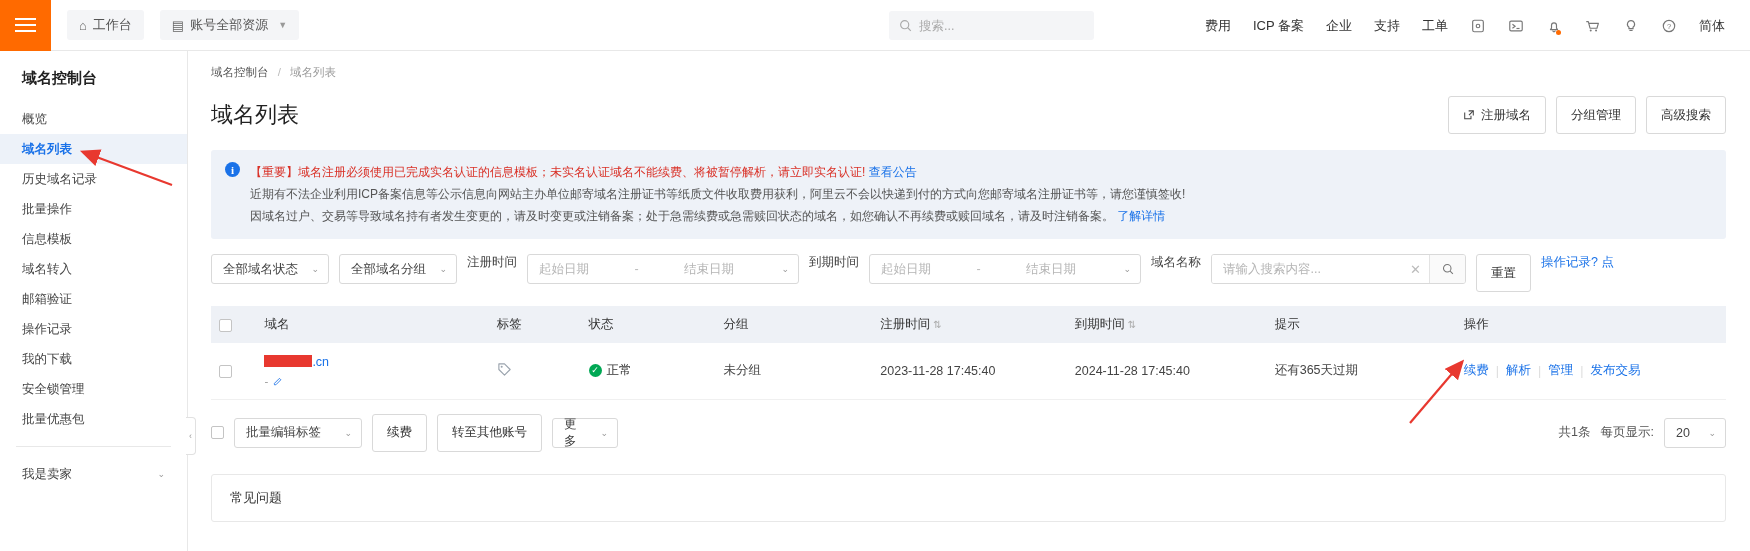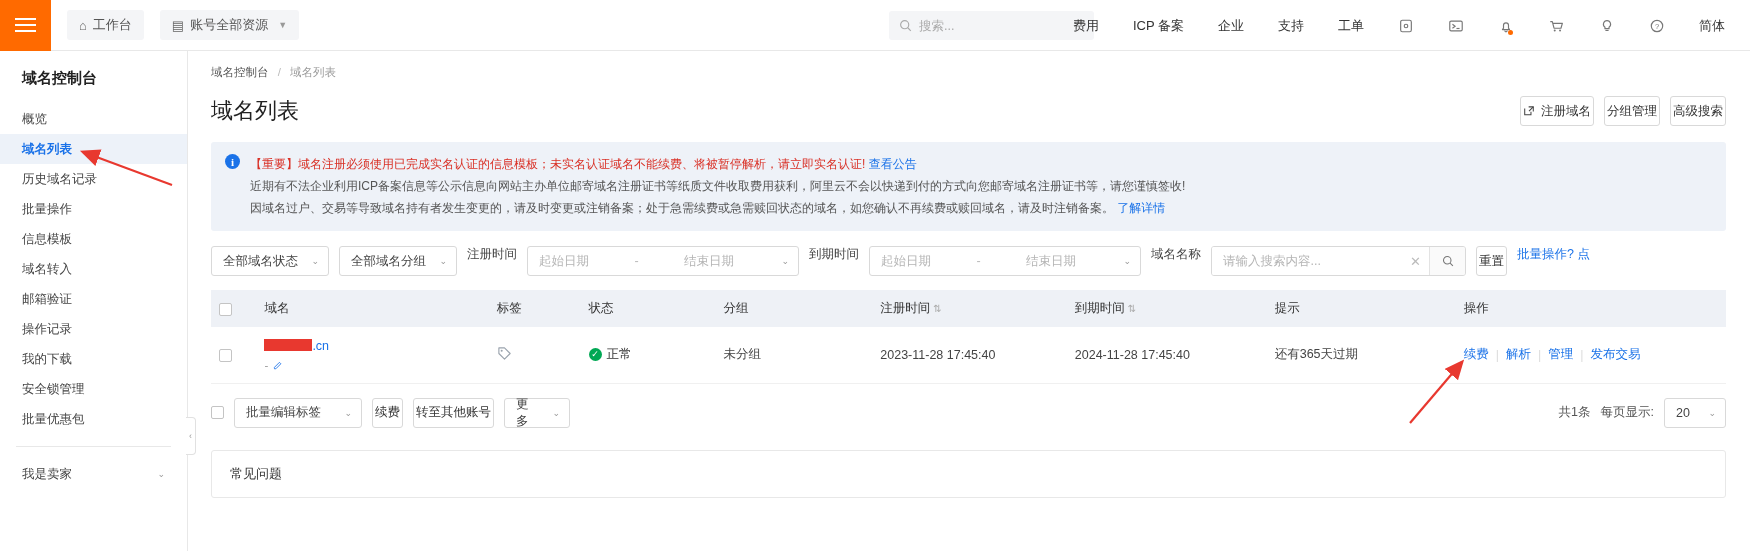--- a/index.html
+++ b/index.html
@@ -42,21 +42,21 @@
     background:#f4f5f7; border-radius:3px; display:flex; align-items:center; padding:0 10px;
     gap:7px;
   }
   .searchbox input {
     border:none; background:transparent; outline:none; font-size:12.5px; color:#555;
     width:160px; font-family:inherit;
   }
   .searchbox input::placeholder{ color:#aaa; }
   .hdr-right {
     position:absolute; right:0; top:0; height:51px; display:flex; align-items:center;
-    padding-right:14px; gap:12px;
+    padding-right:14px; gap:0px;
   }
   .hdr-link { font-size:13px; color:#333; padding:0 11px; cursor:pointer; white-space:nowrap; }
   .hdr-ic { padding:0 11px; cursor:pointer; position:relative; display:flex; align-items:center; color:#666; }
   .hdr-ic svg { display:block; }
   .dot { position:absolute; top:12px; right:12px; width:5px; height:5px; border-radius:50%; background:#ff6a00; }
   
   .body-wrap { display:flex; width:1750px; height:500px; }
   .sidebar {
     width:188px; min-width:188px; background:#fff; border-right:1px solid #e8e8e8;
     padding-top:18px; position:relative;
@@ -81,22 +81,22 @@
     flex:1; background:#fff; padding:0 0 0 0; overflow:hidden; position:relative;
   }
   .crumb { padding:14px 0 0 23px; font-size:11.5px; color:#666; }
   .crumb .c1 { color:#555; cursor:pointer; }
   .crumb .sep { color:#bbb; margin:0 6px; }
   .crumb .c2 { color:#999; }
   .title-row { display:flex; align-items:center; padding:16px 24px 0 23px; }
   .page-title { font-size:22px; color:#222; font-weight:normal; }
   .title-actions { margin-left:auto; display:flex; gap:10px; }
   .btn {
-    height:30px; border:1px solid #d9d9d9; background:#fff; border-radius:3px;
-    padding:0 2px; font-size:12.5px; color:#333; display:flex; align-items:center;
+    height:38px; border:1px solid #d9d9d9; background:#fff; border-radius:3px;
+    padding:0 14px; font-size:12.5px; color:#333; display:flex; align-items:center;
     gap:6px; cursor:pointer; white-space:nowrap; font-family:inherit;
   }
   
   .notice {
     margin:16px 24px 0 23px; background:#eef2f8; border-radius:3px;
     padding:11px 14px 12px 14px; display:flex; gap:10px;
   }
   .notice-ic {
     width:15px; height:15px; border-radius:50%; background:#1a72e8; color:#fff;
     font-size:11px; font-weight:bold; display:flex; align-items:center; justify-content:center;
@@ -360,21 +360,21 @@
         <span class="sf-btn">
           <svg width="12" height="12" viewBox="0 0 16 16">
             <circle cx="7" cy="7" r="5" fill="none" stroke="#777" stroke-width="1.4"></circle>
             <line x1="10.8" y1="10.8" x2="14.5" y2="14.5" stroke="#777" stroke-width="1.4"></line>
           </svg>
         </span>
       </div>
       <button class="btn">
         <span>重置</span>
       </button>
-      <span class="link-blue">批量操作? 点</span>
+      <span class="link-blue">操作记录? 点</span>
     </div>
 
     <div class="table-wrap">
       <table class="dt">
         <colgroup>
           <col style="width:42px">
             <col style="width:215px">
             <col style="width:85px">
             <col style="width:125px">
           <col style="width:145px">

